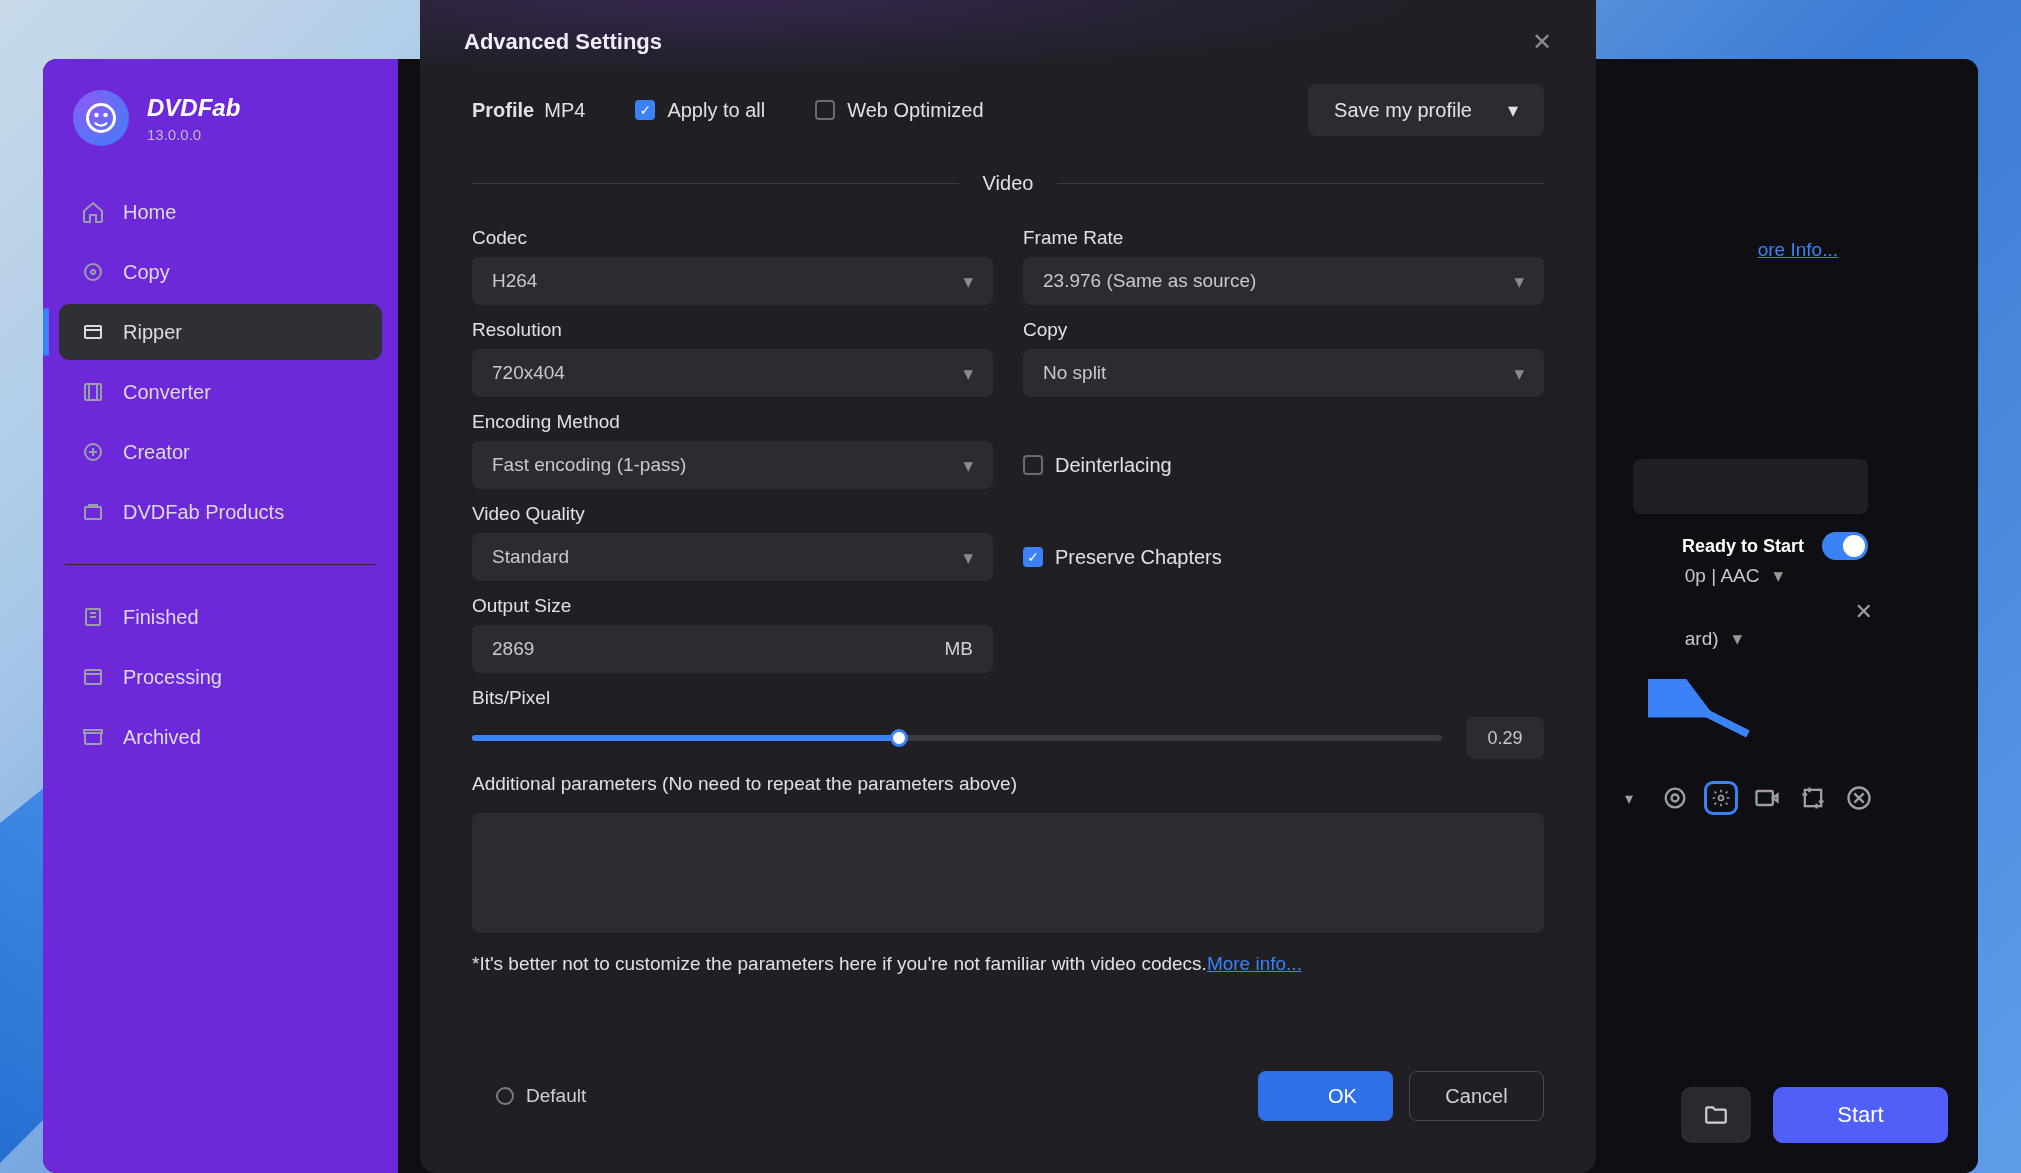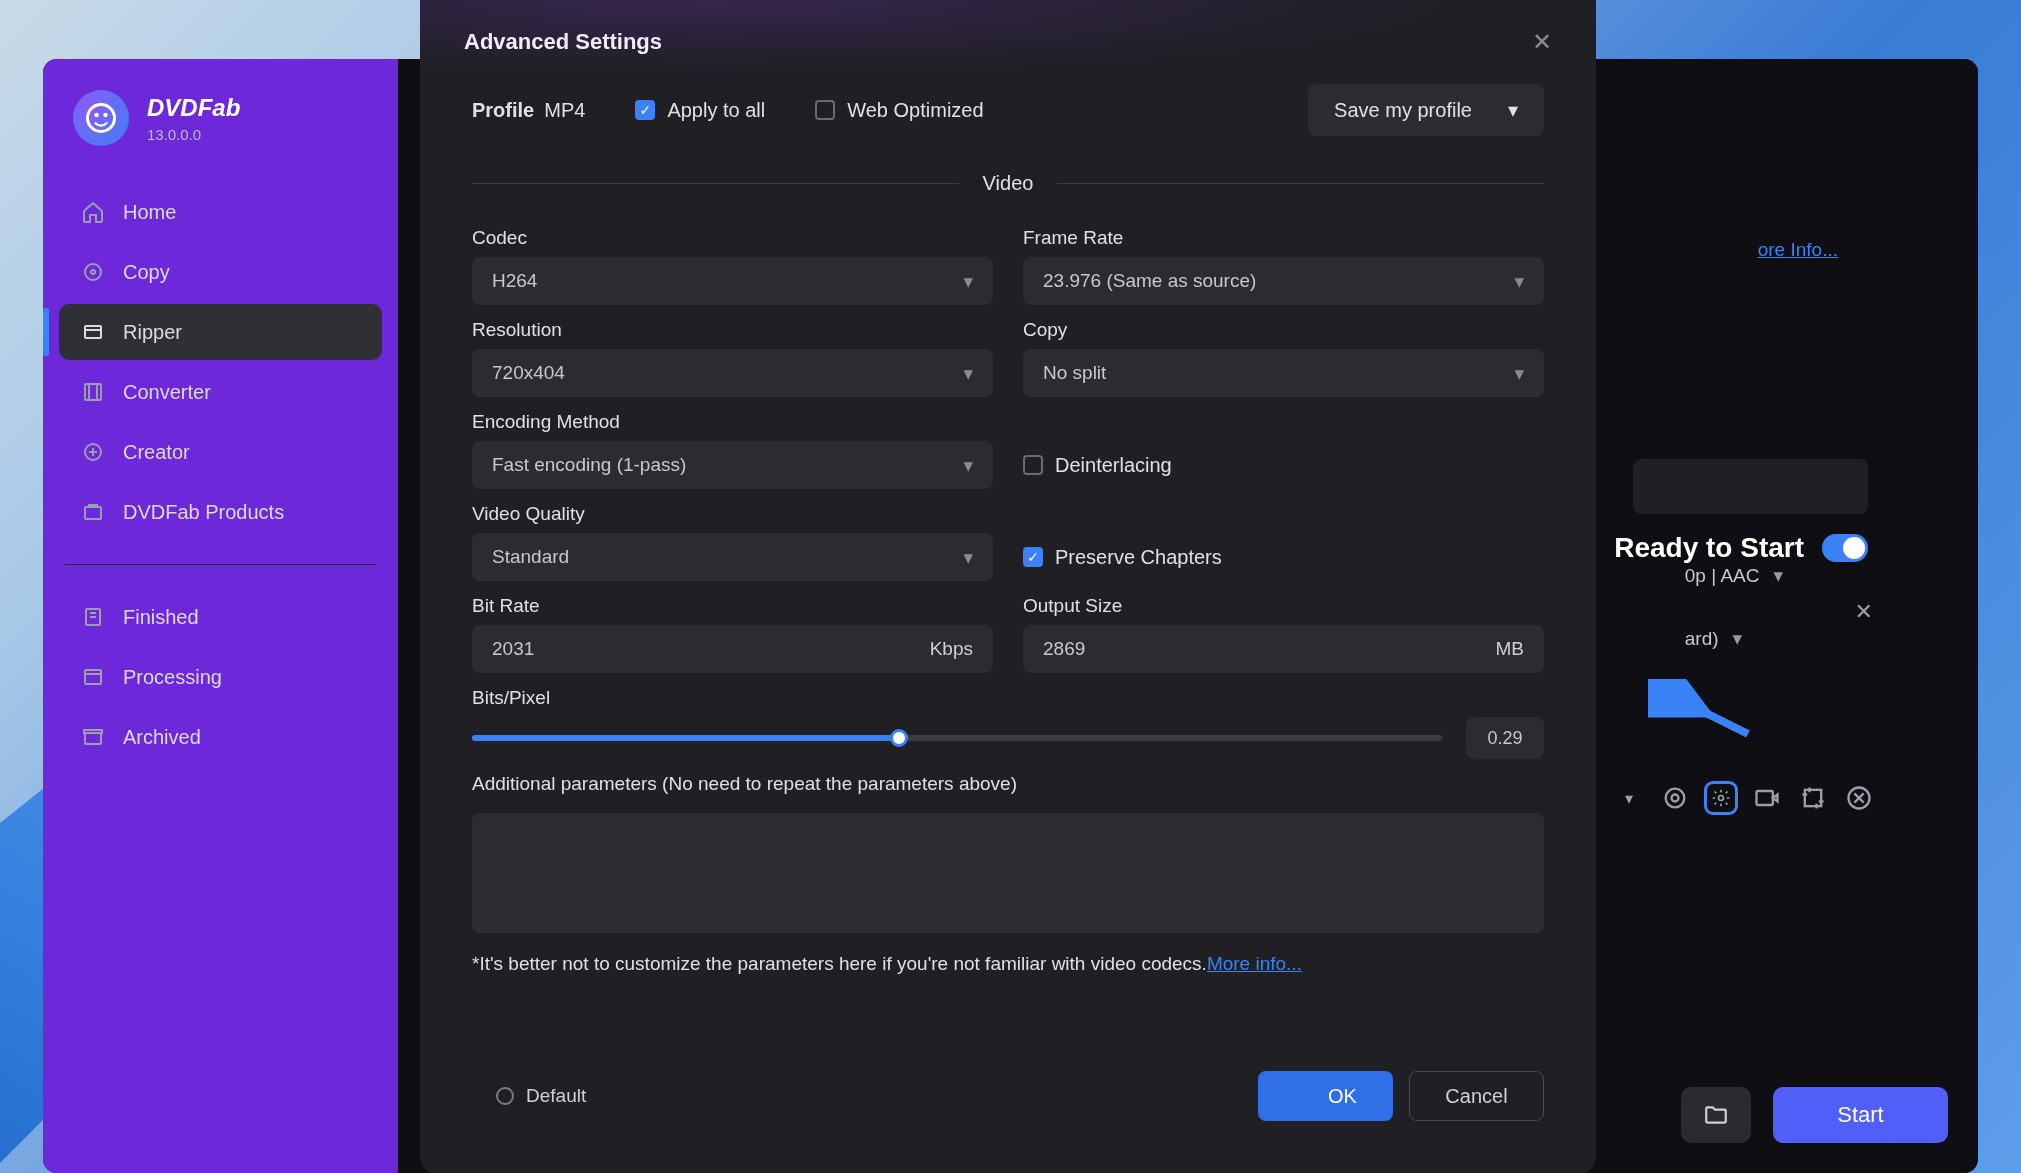--- a/index.html
+++ b/index.html
@@ -33,21 +33,21 @@
 .nav-sep { height: 1px; background: #2a2a30; margin: 14px 22px; }
 .nav-item { display:flex; align-items:center; gap: 18px; padding: 16px 22px; color: #dcdce0; font-size: 20px; border-radius: 10px; cursor:pointer; position: relative; }
 .nav-item.active { background: #2f2f36; }
 .nav-item.active::before { content:''; position:absolute; left:-16px; top:4px; bottom:4px; width:6px; background:#3b82f6; border-radius:3px; }
 .nav-icon { width:24px; height:24px; color:#9aa0aa; display:flex; align-items:center; justify-content:center; }
 .nav-item.active .nav-icon { color:#dcdce0; }
 .main-content { flex:1; background:#0f0f13; position:relative; }
 .more-info-link { position:absolute; top:180px; right:140px; color:#3b82f6; text-decoration:underline; font-size:19px; cursor:pointer; }
 .ready-row { position:absolute; top:400px; right:110px; display:flex; flex-direction:column; align-items:flex-end; gap:18px; }
 .ready-box { width:235px; height:55px; background:#1f1f24; border-radius:8px; }
-.ready-label { color:#fff; font-size:28px; font-weight:600; display:flex; align-items:center; gap:18px; }
+.ready-label { color:#fff; font-size:18px; font-weight:600; display:flex; align-items:center; gap:18px; }
 .toggle { width:46px; height:28px; background:#3b82f6; border-radius:14px; position:relative; }
 .toggle::after { content:''; position:absolute; right:3px; top:3px; width:22px; height:22px; background:#fff; border-radius:50%; }
 .task-meta { position:absolute; top:505px; right:195px; display:flex; flex-direction:column; gap:40px; align-items:flex-start; }
 .meta-row { display:flex; align-items:center; gap:14px; color:#c8c8ce; font-size:19px; }
 .meta-caret { color:#999; }
 .task-close { position:absolute; top:540px; right:105px; color:#9aa0aa; cursor:pointer; font-size:22px;}
 .task-actions { position:absolute; top:725px; right:105px; display:flex; align-items:center; gap:18px; }
 .act-caret { color:#9aa0aa; margin-right:10px;}
 .action-ico { width:28px; height:28px; color:#9aa0aa; display:flex; align-items:center; justify-content:center; cursor:pointer; }
 .action-ico.hl { outline:3px solid #3b82f6; border-radius:6px; padding:4px; }
@@ -391,27 +391,20 @@
             <span class="caret">▾</span>
           </div>
       </div>
       <div class="inline-chk" style="align-self:end;">
         <label class="chk">
             <span class="chk-box checked">✓</span>
             <span>Preserve Chapters</span>
           </label>
       </div>
       <div>
-        <span class="field-lbl">Bit Rate</span>
-        <div class="inp-wrap">
-            <input value="2031" style="">
-            <span class="inp-unit">Kbps</span>
-          </div>
-      </div>
-      <div>
         <span class="field-lbl">Output Size</span>
         <div class="inp-wrap">
             <input value="2869" style="">
             <span class="inp-unit">MB</span>
           </div>
       </div>
       <div class="full">
         <span class="field-lbl">Bits/Pixel</span>
         <div class="slider-row">
           <div class="slider-track">

